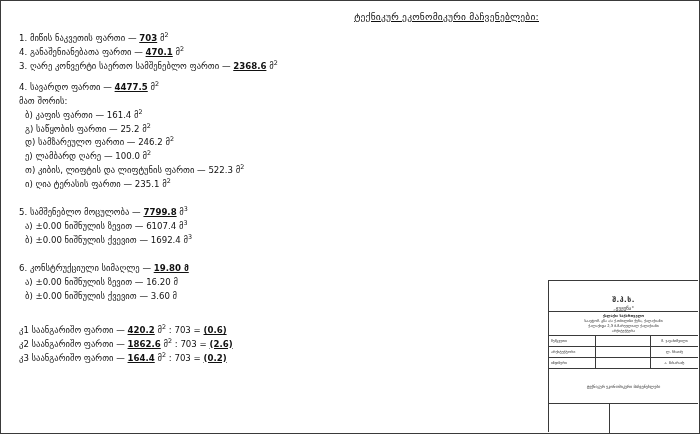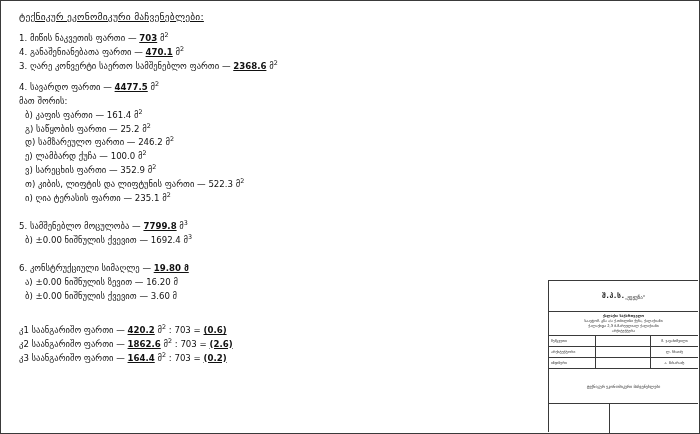--- a/index.html
+++ b/index.html
@@ -23,21 +23,21 @@
     border: 1px solid #3a3a3a;
     background: #fff;
   }
   .content {
     position: absolute;
     left: 18px;
     top: 6px;
     width: 520px;
   }
   .doc-title {
-    text-align: left;
+    text-align: right;
     font-size: 9.5px;
     text-decoration: underline;
     margin: 4px 0 10px 0;
     letter-spacing: 0.2px;
   }
   .line {
     font-size: 8.6px;
     line-height: 1.62;
     white-space: nowrap;
   }
@@ -62,23 +62,23 @@
     border-left: 1px solid #3a3a3a;
     border-top: 1px solid #3a3a3a;
     box-sizing: border-box;
     font-size: 4.2px;
     color: #222;
   }
   .tb-logo {
     height: 30px;
     border-bottom: 1px solid #3a3a3a;
     display: flex;
-    flex-direction: row;
-    align-items: center;
-    justify-content: center;
+    flex-direction: column;
+    align-items: center;
+    justify-content: flex-end;
   }
   .tb-logo .l1 { font-size: 7px; font-weight: bold; letter-spacing: 0.5px; }
   .tb-logo .l2 { font-size: 5px; margin-top: 1px; }
   .tb-company {
     border-bottom: 1px solid #3a3a3a;
     padding: 2px 3px;
     line-height: 1.35;
     font-size: 3.6px;
     text-align: center;
   }
@@ -188,37 +188,37 @@
     <div class="line indent1">
       <span>ბ) კაფის ფართი — 161.4 მ</span><sup>2</sup>
     </div>
     <div class="line indent1">
       <span>გ) საწყობის ფართი — 25.2 მ</span><sup>2</sup>
     </div>
     <div class="line indent1">
       <span>დ) სამზარეულო ფართი — 246.2 მ</span><sup>2</sup>
     </div>
     <div class="line indent1">
-      <span>ე) ლამბარდ ქუჩა — 100.0 მ</span><sup>2</sup>
-    </div>
-    <div class="line indent1">
-      <span>ვ) სარეცხის ფართი — 352.9 მ</span><sup>2</sup>
+      <span>ე) ლამბარდ ღარე — 100.0 მ</span><sup>2</sup>
     </div>
     <div class="line indent1">
       <span>თ) კიბის, ლიფტის და ლიფტუნის ფართი — 522.3 მ</span><sup>2</sup>
     </div>
     <div class="line indent1">
       <span>ი) ღია ტერასის ფართი — 235.1 მ</span><sup>2</sup>
     </div>
 
     <div class="gap-m"></div>
 
     <div class="line">
       <span>5. სამშენებლო მოცულობა — </span><span class="u">7799.8</span>
       <span>მ</span><sup>3</sup>
+    </div>
+    <div class="line indent1">
+      <span>ა) ±0.00 ნიშნულის ზევით — 6107.4 მ</span><sup>3</sup>
     </div>
     <div class="line indent1">
       <span>ბ) ±0.00 ნიშნულის ქვევით — 1692.4 მ</span><sup>3</sup>
     </div>
 
     <div class="gap-m"></div>
 
     <div class="line">
       <span>6. კონსტრუქციული სიმაღლე — </span><span class="u">19.80  მ</span>
     </div>

